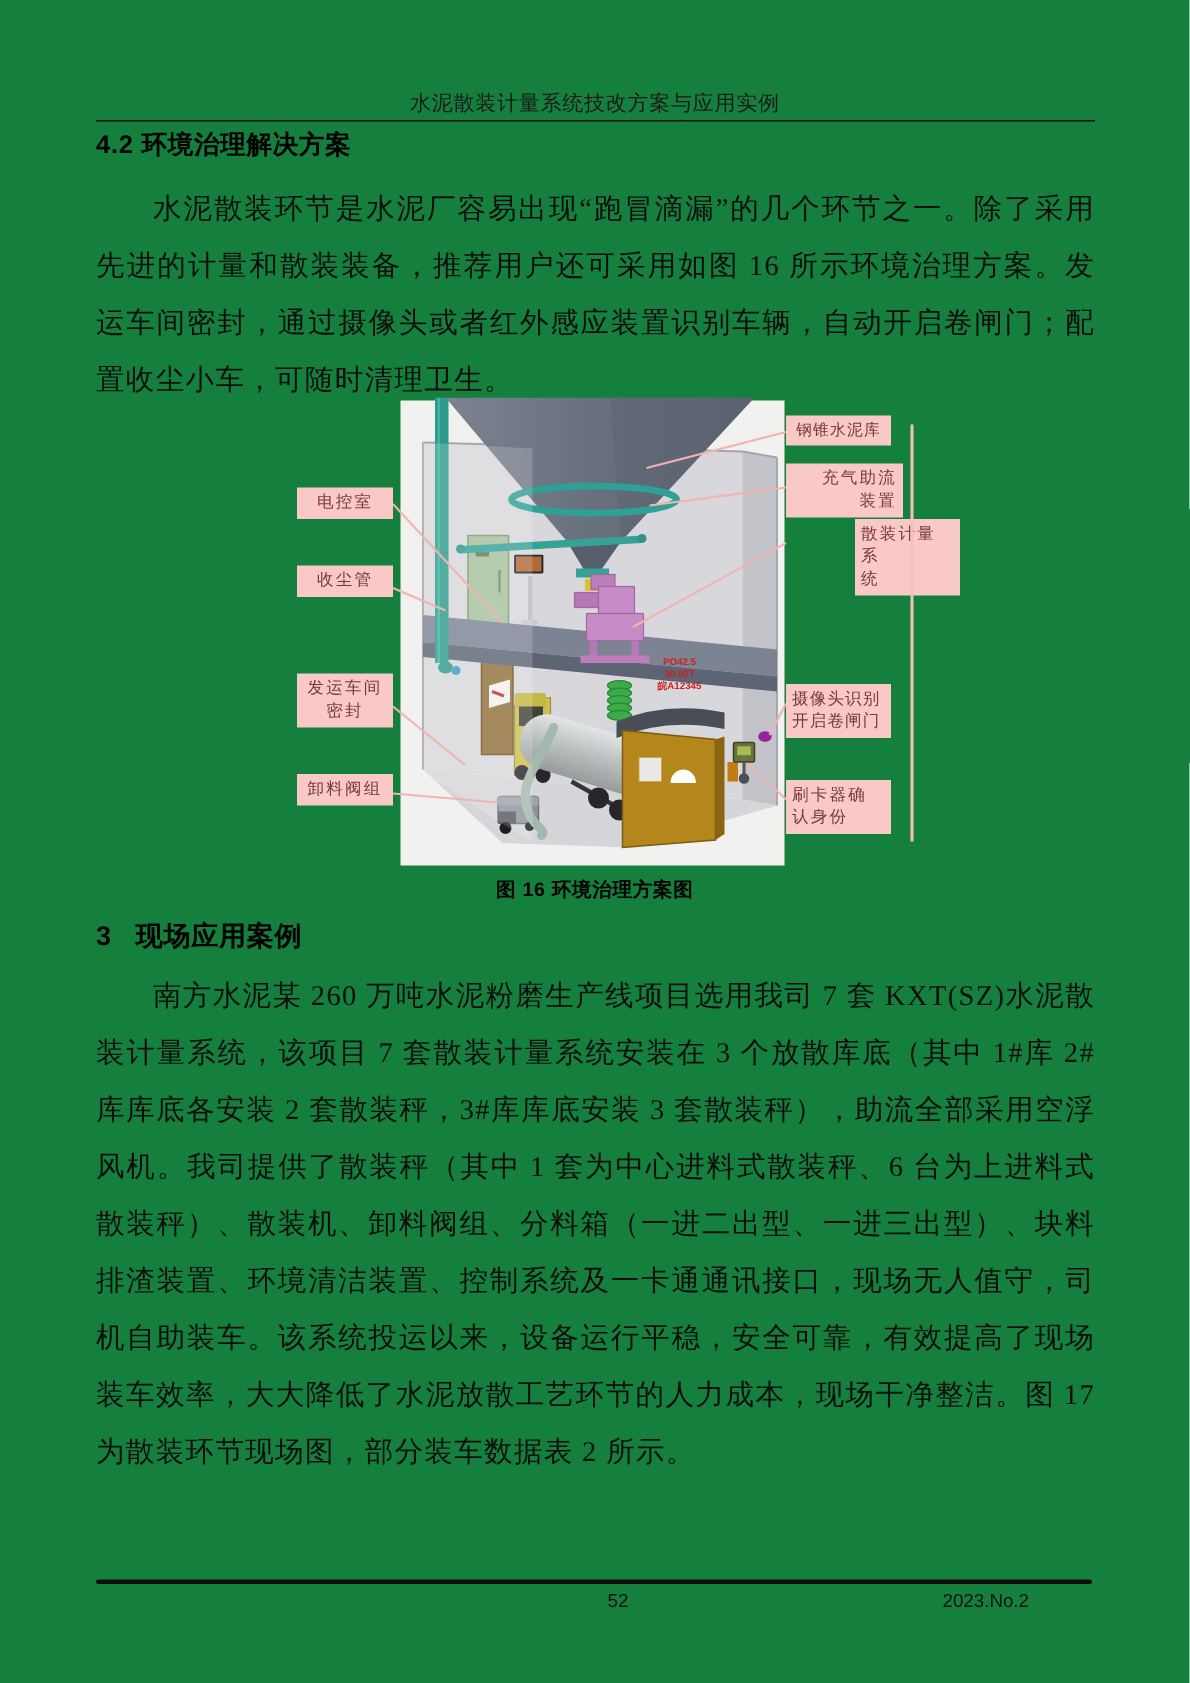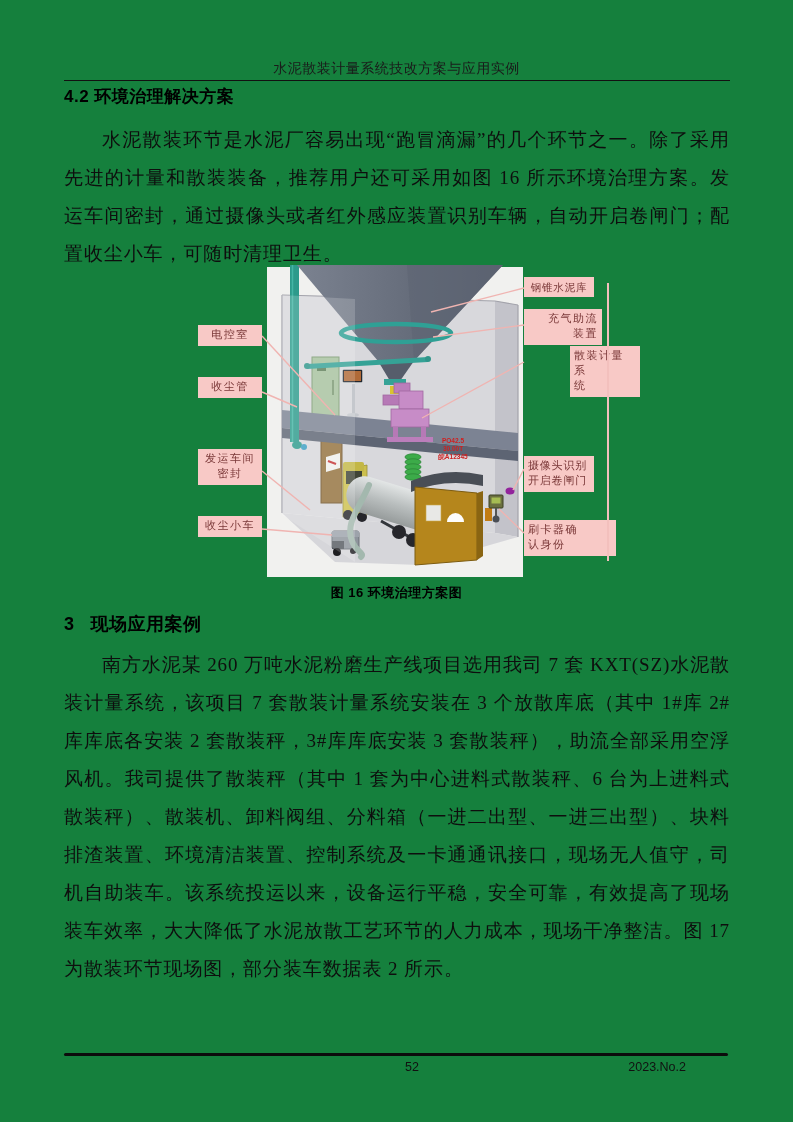--- a/index.html
+++ b/index.html
@@ -34,21 +34,21 @@
     letter-spacing:1.5px;box-sizing:border-box;text-align:center;
   }
   .lbl-l0{left:13px;top:60px;width:64px;}
   .lbl-l1{left:13px;top:112px;width:64px;}
   .lbl-l2{left:13px;top:184px;width:64px;text-align:center;}
   .lbl-l3{left:13px;top:251px;width:64px;}
   .lbl-r0{left:339px;top:12px;width:70px;font-size:10.5px;letter-spacing:.8px;}
   .lbl-r1{left:339px;top:44px;width:78px;text-align:right;}
   .lbl-r2{left:339px;top:81px;width:70px;text-align:left;margin-left:46px;}
   .lbl-r3{left:339px;top:191px;width:70px;text-align:left;letter-spacing:.8px;}
-  .lbl-r4{left:339px;top:255px;width:92px;text-align:left;}
+  .lbl-r4{left:339px;top:255px;width:70px;text-align:left;}
   .fig-right-line{position:absolute;left:422px;top:18px;width:1.5px;height:278px;background:#f3c0bd;}
   .caption{
     position:absolute;top:584px;left:0;right:0;text-align:center;
     font-family:"Liberation Sans","DejaVu Sans",sans-serif;
     font-size:13px;font-weight:bold;color:#000;letter-spacing:.5px;
   }
   .h3{
     position:absolute;top:612px;left:64px;margin:0;
     font-family:"Liberation Sans","DejaVu Sans",sans-serif;
     font-size:18px;font-weight:bold;color:#000;letter-spacing:.5px;
@@ -226,21 +226,21 @@
         <line x1="339" y1="97" x2="237" y2="153"></line>
         <line x1="339" y1="204" x2="328" y2="225"></line>
         <line x1="339" y1="268" x2="314" y2="244"></line>
       </g>
     </svg>
 
     <div class="fig-label lbl-l0">电控室</div>
     <div class="fig-label lbl-l1">收尘管</div>
     <div class="fig-label lbl-l2">发运车间
 密封</div>
-    <div class="fig-label lbl-l3">收尘小车</div>
+    <div class="fig-label lbl-l3">卸料阀组</div>
     <div class="fig-label lbl-r0">钢锥水泥库</div>
     <div class="fig-label lbl-r1">充气助流
 装置</div>
     <div class="fig-label lbl-r2">散装计量系
 统</div>
     <div class="fig-label lbl-r3">摄像头识别
 开启卷闸门</div>
     <div class="fig-label lbl-r4">刷卡器确
 认身份</div>
     <div class="fig-right-line"></div>

